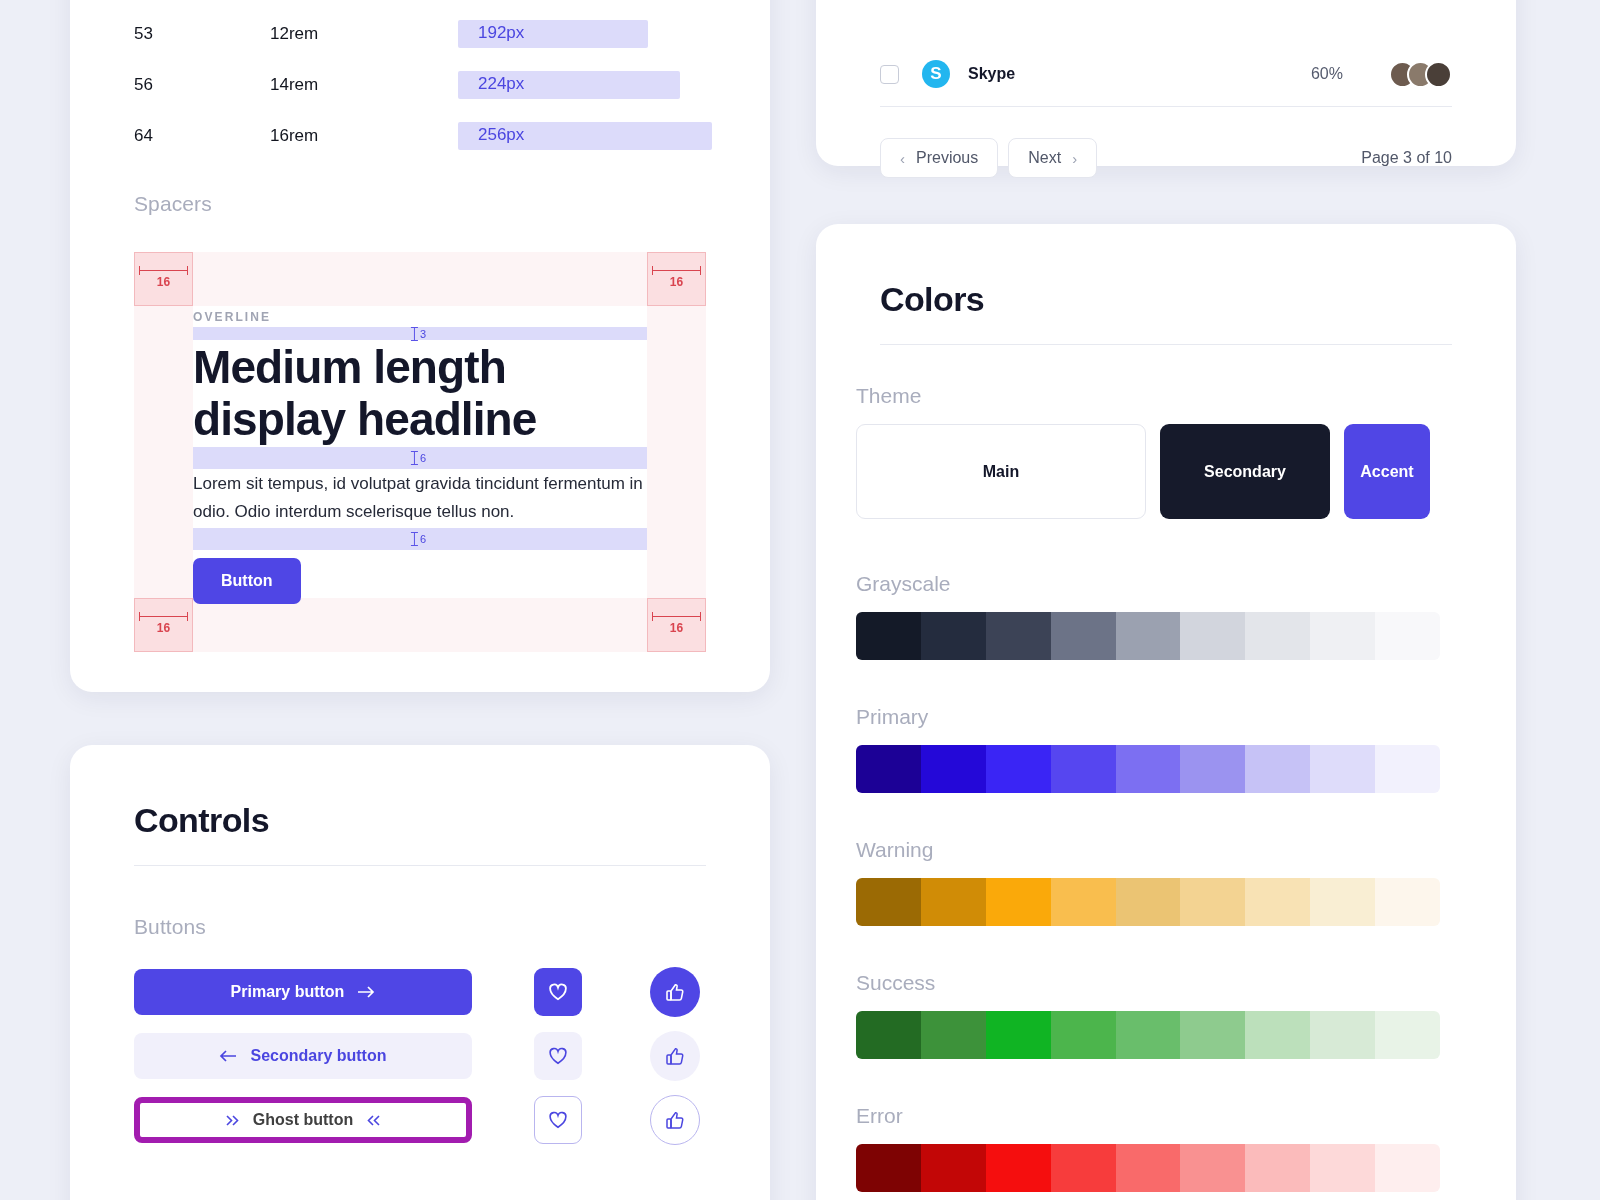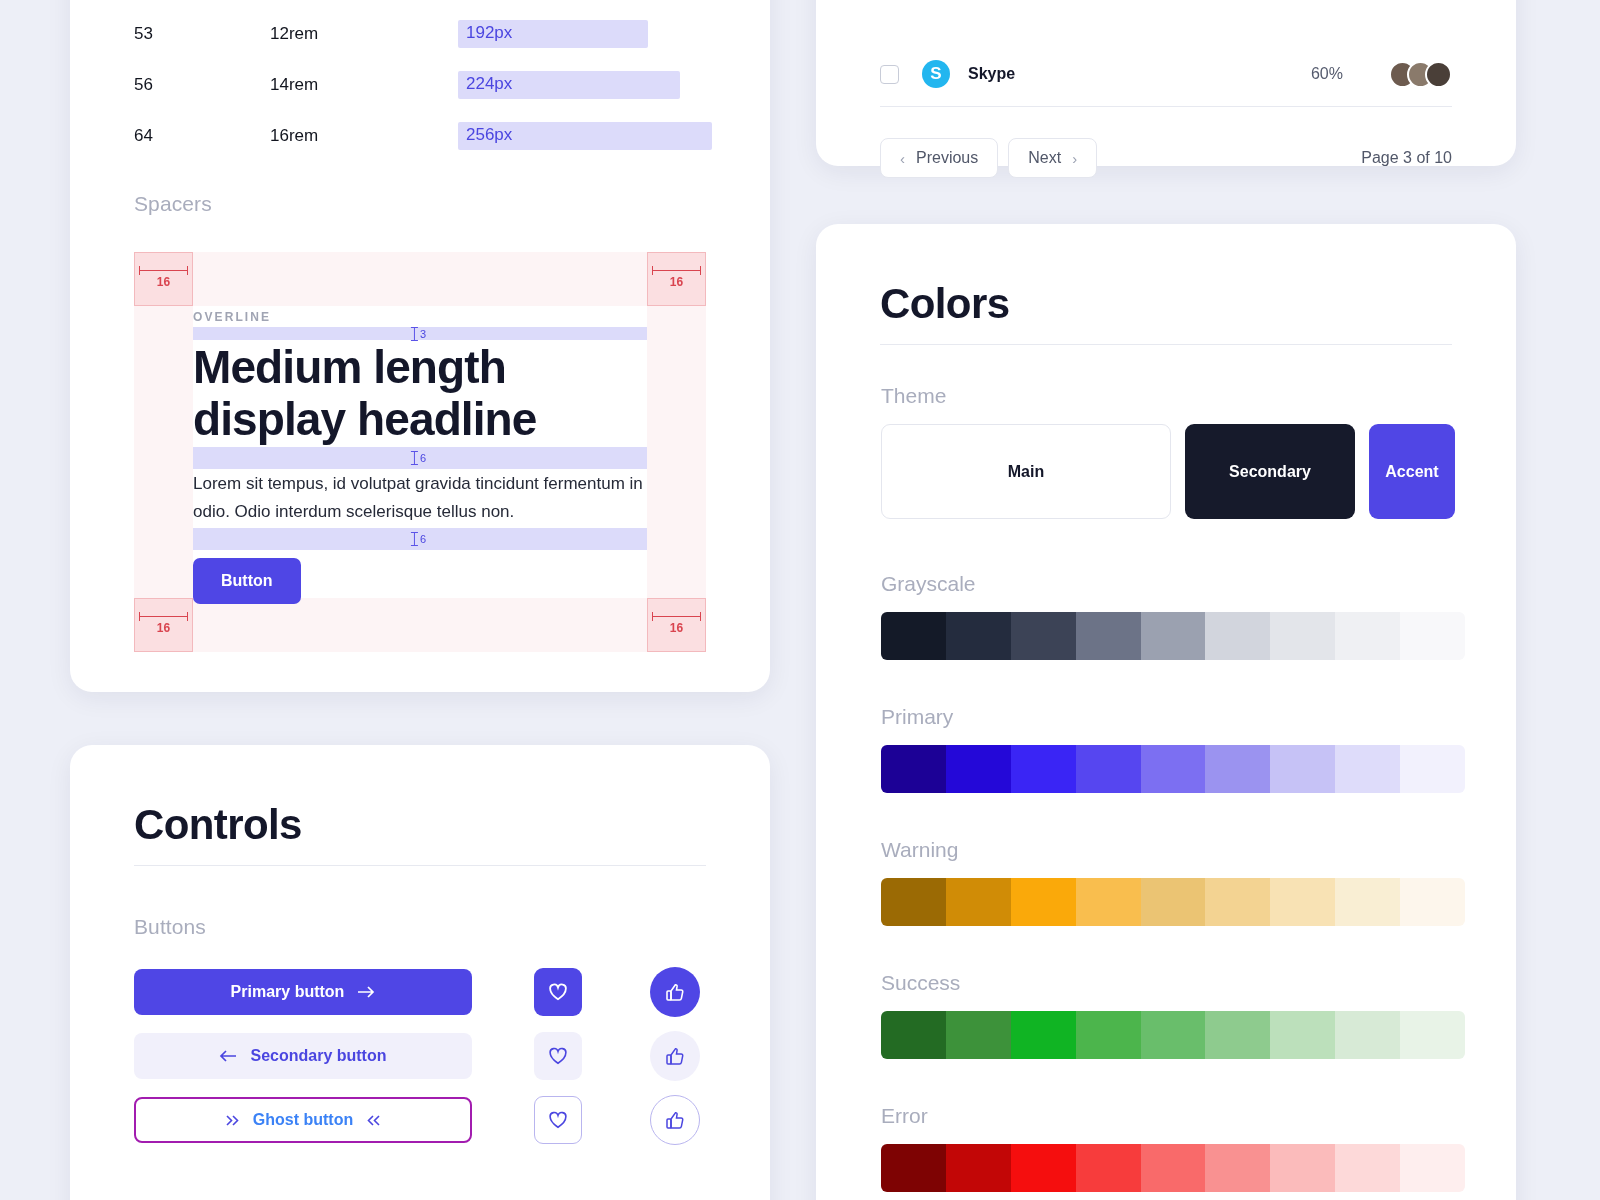--- a/index.html
+++ b/index.html
@@ -19,21 +19,21 @@
   }
 
   
   #card-sizes { left: 70px; top: -240px; width: 700px; height: 932px; }
   .sizes-table { position: absolute; left: 64px; top: 248px; width: 590px; }
   .size-row { display: flex; align-items: center; height: 51px; }
   .size-px { width: 136px; font-size: 17px; color: #12151f; }
   .size-rem { width: 188px; font-size: 17px; color: #12151f; }
   .size-bar {
     background: #dcdbfa; color: #4b46e0; font-size: 17px;
-    padding: 3px 0 5px 8px; border-radius: 2px; white-space: nowrap;
+    padding: 3px 0 5px 20px; border-radius: 2px; white-space: nowrap;
   }
 
   .subhead {
     position: absolute; font-size: 21px; color: #a9adbd; letter-spacing: .1px;
   }
   #spacers-label { left: 64px; top: 432px; }
 
   
   .spacer-demo {
     position: absolute; left: 64px; top: 492px; width: 572px; height: 400px;
@@ -89,37 +89,37 @@
   .demo-btn {
     display: inline-block; background: #4f46e5; color: #fff;
     font-size: 16px; font-weight: bold; padding: 14px 28px; border-radius: 7px;
     border: none; cursor: pointer; margin-top: 8px;
   }
 
   
   #card-controls { left: 70px; top: 745px; width: 700px; height: 560px; }
   .card-title {
     position: absolute; left: 64px; top: 56px;
-    font-size: 42px; font-weight: bold; color: #14172a; letter-spacing: -.6px;
+    font-size: 34px; font-weight: bold; color: #14172a; letter-spacing: -.6px;
   }
   .divider { position: absolute; left: 64px; right: 64px; height: 1px; background: #e7e9f0; }
   #ctrl-div { top: 120px; }
   #buttons-label { left: 64px; top: 170px; }
 
   .btn-grid { position: absolute; left: 64px; top: 215px; width: 590px; }
   .btn-row { display: flex; align-items: center; height: 64px; }
   .wide-btn {
     width: 338px; height: 46px; border-radius: 8px;
     display: flex; align-items: center; justify-content: center; gap: 13px;
     font-size: 16px; font-weight: bold; cursor: pointer; border: none;
     font-family: "Liberation Sans", sans-serif;
   }
   .wide-btn.primary { background: #4f46e5; color: #ffffff; }
   .wide-btn.secondary { background: #f1f0fb; color: #4b46e0; }
-  .wide-btn.ghost { background: #ffffff; color: #3b82f6; border: 2px solid #a21caf; }
+  .wide-btn.ghost { background: #ffffff; color: #404040; border: 6px solid #a21caf; }
 
   .sq-btn {
     width: 48px; height: 48px; border-radius: 9px;
     display: flex; align-items: center; justify-content: center;
     cursor: pointer; border: none; margin-left: 62px;
   }
   .sq-btn.primary { background: #4f46e5; }
   .sq-btn.secondary { background: #f1f0fb; }
   .sq-btn.ghost { background: #fff; border: 1px solid #b9b5ef; }
 
@@ -172,21 +172,21 @@
     cursor: pointer; font-family: "Liberation Sans", sans-serif;
   }
   .pg-btn + .pg-btn { margin-left: 10px; }
   .pg-info { margin-left: auto; font-size: 16px; color: #515769; }
   .chev { color: #9aa0b1; font-size: 15px; }
 
   
   #card-colors { left: 816px; top: 224px; width: 700px; height: 1060px; }
   #colors-title { top: 56px; }
   #colors-div { top: 120px; }
-  .ramp-group { position: absolute; left: 65px; width: 584px; }
+  .ramp-group { position: absolute; left: 40px; width: 584px; }
   .ramp-label { font-size: 21px; color: #a9adbd; margin-bottom: 16px; }
   .ramp { display: flex; height: 48px; border-radius: 6px; overflow: hidden; }
   .ramp i { flex: 1; display: block; }
 
   .theme-row { display: flex; gap: 14px; }
   .theme-sw {
     height: 95px; border-radius: 9px; display: flex;
     align-items: center; justify-content: center;
     font-size: 16px; font-weight: bold; cursor: pointer;
   }

